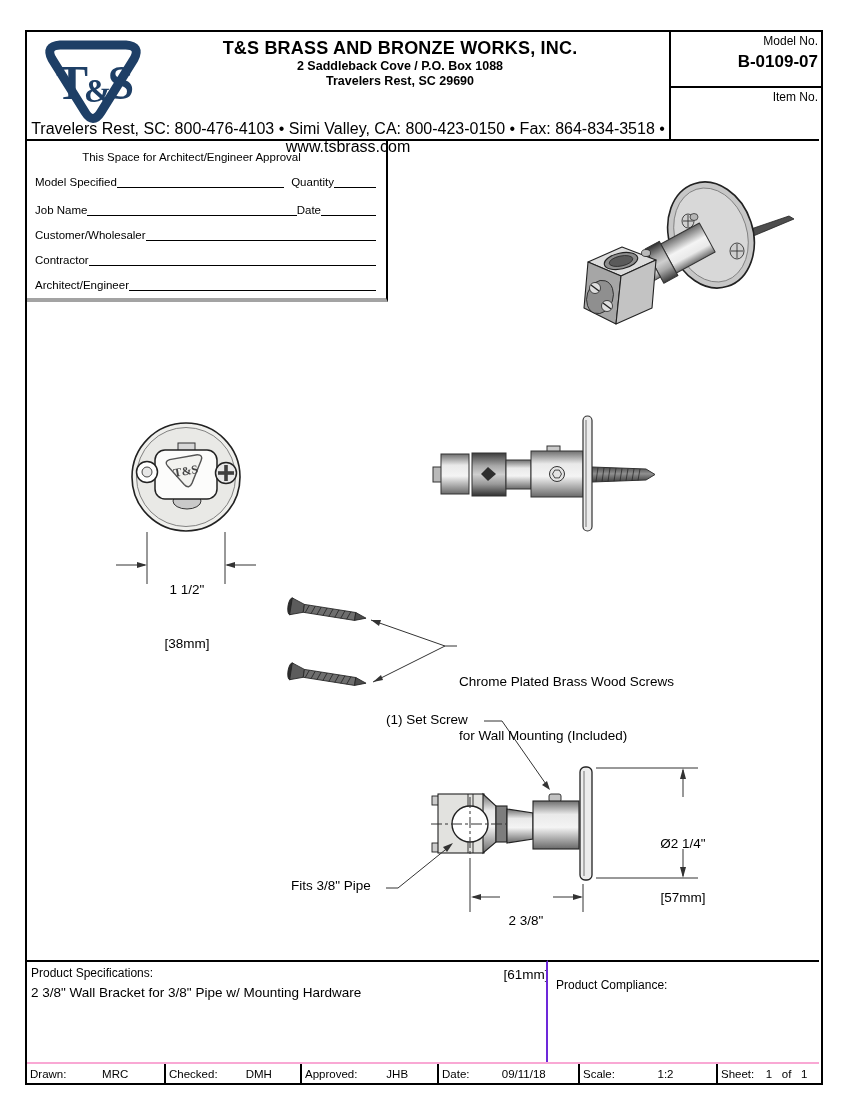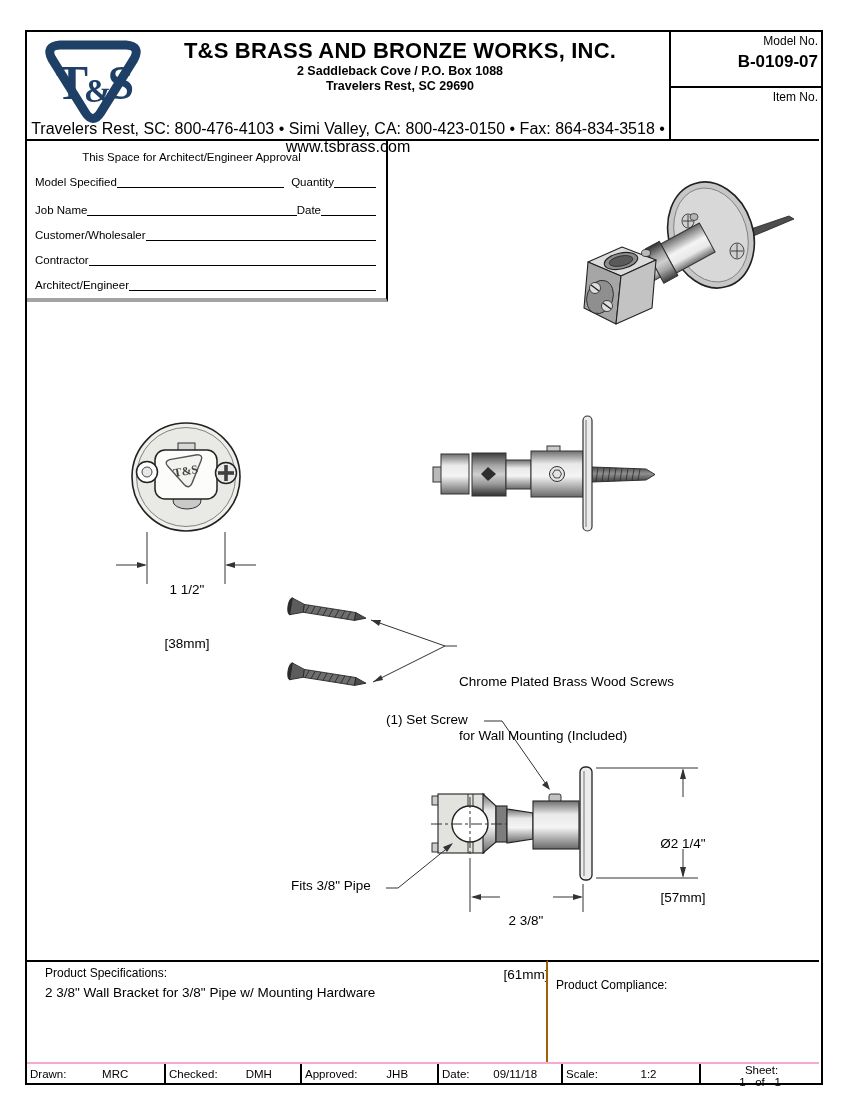--- a/index.html
+++ b/index.html
@@ -5,49 +5,49 @@
   html,body{margin:0;padding:0;background:#fff;}
   #sheet{position:relative;width:850px;height:1100px;background:#fff;overflow:hidden;
          font-family:"Liberation Sans","DejaVu Sans",sans-serif;color:#000;}
   .abs{position:absolute;}
   
   #page-border{left:25px;top:30px;width:794px;height:1051px;border:2px solid #000;}
   #header-vline{left:669px;top:32px;width:0;height:107px;border-left:2px solid #000;}
   #model-divider{left:671px;top:86px;width:150px;border-top:2px solid #000;}
   #header-hline{left:27px;top:139px;width:792px;border-top:2px solid #000;}
   #company-block{left:160px;top:38px;width:480px;text-align:center;}
-  #company-name{font-size:22px;font-weight:bold;letter-spacing:.2px;}
+  #company-name{font-size:18px;font-weight:bold;letter-spacing:.2px;}
   .addr{font-size:12.5px;font-weight:bold;line-height:15px;}
   #model-box{left:676px;top:34px;width:142px;}
   .box-label{font-size:12px;text-align:right;}
   #model-value{text-align:right;font-size:17px;font-weight:bold;margin-top:4px;}
   #item-box{left:676px;top:90px;width:142px;}
   #contact-line{left:27px;top:120px;width:642px;text-align:center;font-size:16px;}
   
   #approval-box{left:27px;top:141px;width:341px;height:157px;border-right:2px solid #000;border-bottom:4px solid #a3a3a3;
                 padding:0 10px 0 8px;box-sizing:content-box;font-size:11.5px;}
   #approval-title{text-align:center;margin-top:10px;padding-right:28px;}
   .ap-row{display:flex;align-items:flex-end;height:25px;}
   .ap-row .lbl{white-space:pre;}
   .ap-row .ln{flex:1;border-bottom:1px solid #000;height:13px;}
   .ap-row .ln-fixed{flex:none;border-bottom:1px solid #000;height:13px;}
   
   #drawing-svg{left:25px;top:140px;}
   .anno{font-size:13.5px;line-height:18px;white-space:pre;}
   .anno-center{text-align:center;}
   
-  #spec-box{left:27px;top:960px;width:521px;height:102px;border-top:2px solid #000;border-right:2px solid #a16207;
-            padding:4px 0 0 18px;box-sizing:border-box;}
+  #spec-box{left:27px;top:960px;width:521px;height:102px;border-top:2px solid #000;border-right:2px solid #6d28d9;
+            padding:4px 0 0 4px;box-sizing:border-box;}
   #compliance-box{left:548px;top:960px;width:271px;height:102px;border-top:2px solid #000;
             padding:16px 0 0 8px;box-sizing:border-box;}
   .sec-label{font-size:12px;}
   #spec-value{font-size:13.5px;margin-top:5px;}
   #title-row{left:27px;top:1062px;width:792px;height:20px;border-top:2px solid #f9a8d4;display:flex;font-size:11.5px;}
   .tb-cell{display:flex;align-items:center;border-right:2px solid #000;box-sizing:border-box;}
-  .tb-cell:last-child{border-right:none;flex-direction:column;}
+  .tb-cell:last-child{border-right:none;}
   .tb-label{padding-left:3px;white-space:pre;}
   .tb-value{flex:1;text-align:center;white-space:pre;}
 </style>
 </head>
 <body>
 
 <div id="sheet">
 
   <div class="abs" id="page-border"></div>
 
@@ -343,21 +343,21 @@
       <span class="tb-value">MRC</span>
     </div>
     <div class="tb-cell" style="width:136px;">
       <span class="tb-label">Checked:</span>
       <span class="tb-value">DMH</span>
     </div>
     <div class="tb-cell" style="width:137px;">
       <span class="tb-label">Approved:</span>
       <span class="tb-value">JHB</span>
     </div>
-    <div class="tb-cell" style="width:124px;">
+    <div class="tb-cell" style="width:141px;">
       <span class="tb-label">Date:</span>
       <span class="tb-value">09/11/18</span>
     </div>
     <div class="tb-cell" style="width:138px;">
       <span class="tb-label">Scale:</span>
       <span class="tb-value">1:2</span>
     </div>
     <div class="tb-cell" style="flex:1;">
       <span class="tb-label">Sheet:</span>
       <span class="tb-value">1   of   1</span>

